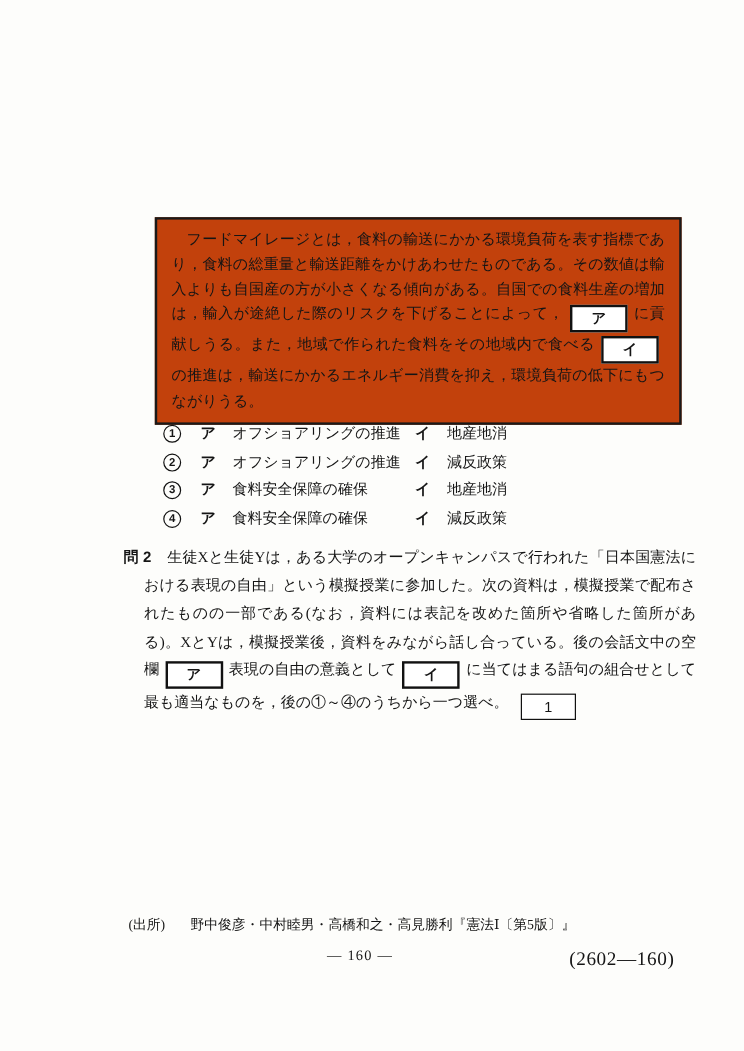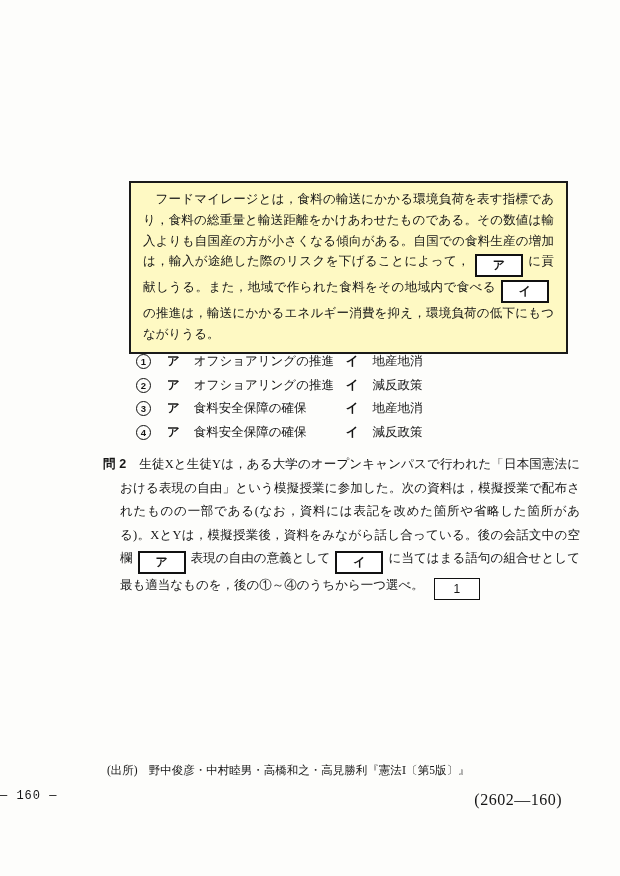--- a/index.html
+++ b/index.html
@@ -39,21 +39,21 @@
   }
   .ansbox{
     display:inline-block;min-width:44px;height:20px;line-height:20px;
     border:1.5px solid #111;text-align:center;
     font-family:"Liberation Sans","DejaVu Sans",sans-serif;
     font-size:12px;margin-left:10px;vertical-align:-4px;text-indent:0;
     background:#fff;
   }
   .frame{
     position:absolute;left:129px;width:439px;box-sizing:border-box;
-    border:2px solid #1a1a1a;background:#fef9c3;
+    border:2px solid #1a1a1a;background:#c2410c;
   }
   .frame-memo{top:181px;}
   .frame-res{top:613px;}
   .frame p{
     margin:0;text-indent:1em;text-align:justify;
     font-size:12.5px;
   }
   .frame-memo p{padding:6px 12px 7px 12px;line-height:20.8px;}
   .frame-res p{padding:9px 12px 10px 12px;line-height:23.5px;}
   .options{position:absolute;left:136px;top:350px;}
@@ -69,24 +69,24 @@
   }
   .kana{
     font-family:"Liberation Sans","DejaVu Sans",sans-serif;
     font-weight:bold;margin-right:14px;
   }
   .aval{display:inline-block;width:152px;}
   .source{
     position:absolute;left:107px;top:763px;margin:0;
     font-size:11.5px;white-space:nowrap;
   }
-  .source .src-label{margin-right:11px;}
+  .source .src-label{margin-right:21px;}
   .pageno{
     position:absolute;left:0;right:20px;top:789px;
-    text-align:left;font-size:12px;letter-spacing:1px;font-family:Liberation Mono, monospace;
+    text-align:center;font-size:12px;letter-spacing:1px;
   }
   .doccode{
     position:absolute;right:58px;top:791px;
     font-size:16px;letter-spacing:0.5px;
   }
 </style>
 </head>
 <body>
 
 <div class="page">

